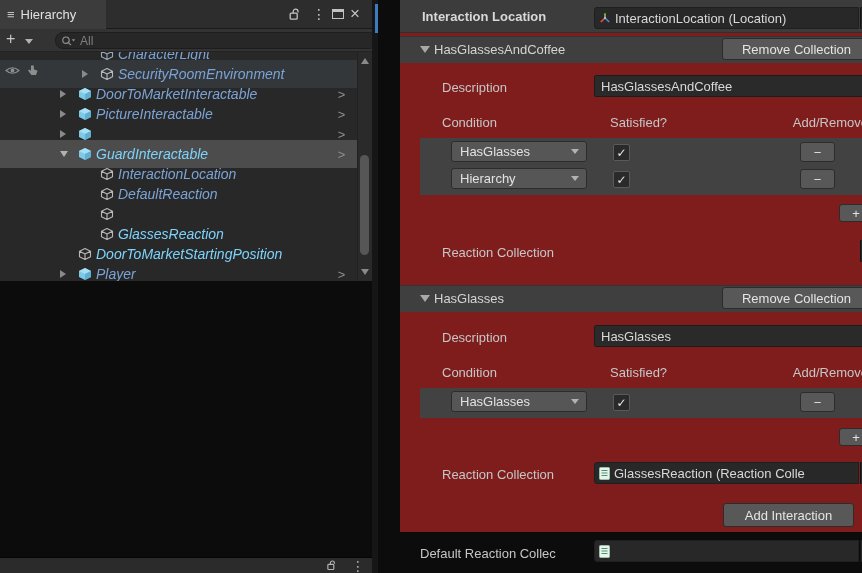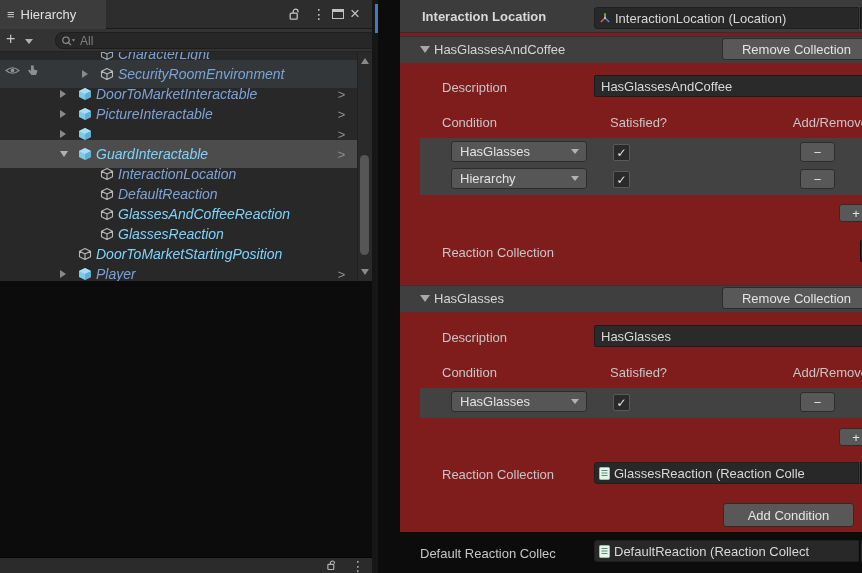--- a/index.html
+++ b/index.html
@@ -212,21 +212,20 @@
       </span>
       <span class="t-blue">DefaultReaction</span>
     </div>
 
     <div class="trow ind-c" style="top:148px;">
       <span class="cube">
         <svg width="14" height="14" viewBox="0 0 14 14">
             <path d="M7 1.5 L12.5 4.2 L12.5 9.8 L7 12.5 L1.5 9.8 L1.5 4.2 Z M1.5 4.2 L7 7 L12.5 4.2 M7 7 L7 12.5" fill="none" stroke="#b8b8b8" stroke-width="1.1" stroke-linejoin="round"></path>
           </svg>
       </span>
-      <span class="t-white">GlassesAndCoffeeReaction</span>
     </div>
 
     <div class="trow ind-c" style="top:168px;">
       <span class="cube">
         <svg width="14" height="14" viewBox="0 0 14 14">
             <path d="M7 1.5 L12.5 4.2 L12.5 9.8 L7 12.5 L1.5 9.8 L1.5 4.2 Z M1.5 4.2 L7 7 L12.5 4.2 M7 7 L7 12.5" fill="none" stroke="#b8b8b8" stroke-width="1.1" stroke-linejoin="round"></path>
           </svg>
       </span>
       <span class="t-white">GlassesReaction</span>
     </div>
@@ -405,36 +404,35 @@
     <div class="picker" style="top:462px;">
       <span class="svgi">
         <svg width="14" height="14" viewBox="0 0 14 14">
             <circle cx="7" cy="7" r="4.6" fill="none" stroke="#bdbdbd" stroke-width="1.2"></circle>
             <circle cx="7" cy="7" r="1.4" fill="#bdbdbd"></circle>
           </svg>
       </span>
     </div>
 
     <div class="btn" style="left:323px;top:503px;width:131px;height:24px;">
-      <span>Add Condition</span>
+      <span>Add Interaction</span>
     </div>
 
     <span class="lbl" style="left:20px;top:546px;">Default Reaction Collec</span>
     <div class="objfield" style="top:540px;">
       <span class="svgi">
         <svg width="11" height="13" viewBox="0 0 11 13">
             <rect x="0.5" y="0.5" width="10" height="12" rx="1" fill="#e8f3ec" stroke="#9dbfae"></rect>
             <g stroke="#4e9272" stroke-width="1.2">
               <path d="M2.5 3.5 h6"></path>
               <path d="M2.5 6 h6"></path>
               <path d="M2.5 8.5 h6"></path>
             </g>
           </svg>
       </span>
-      <span>DefaultReaction (Reaction Collect</span>
     </div>
     <div class="picker" style="top:540px;">
       <span class="svgi">
         <svg width="14" height="14" viewBox="0 0 14 14">
             <circle cx="7" cy="7" r="4.6" fill="none" stroke="#bdbdbd" stroke-width="1.2"></circle>
             <circle cx="7" cy="7" r="1.4" fill="#bdbdbd"></circle>
           </svg>
       </span>
     </div>
 

